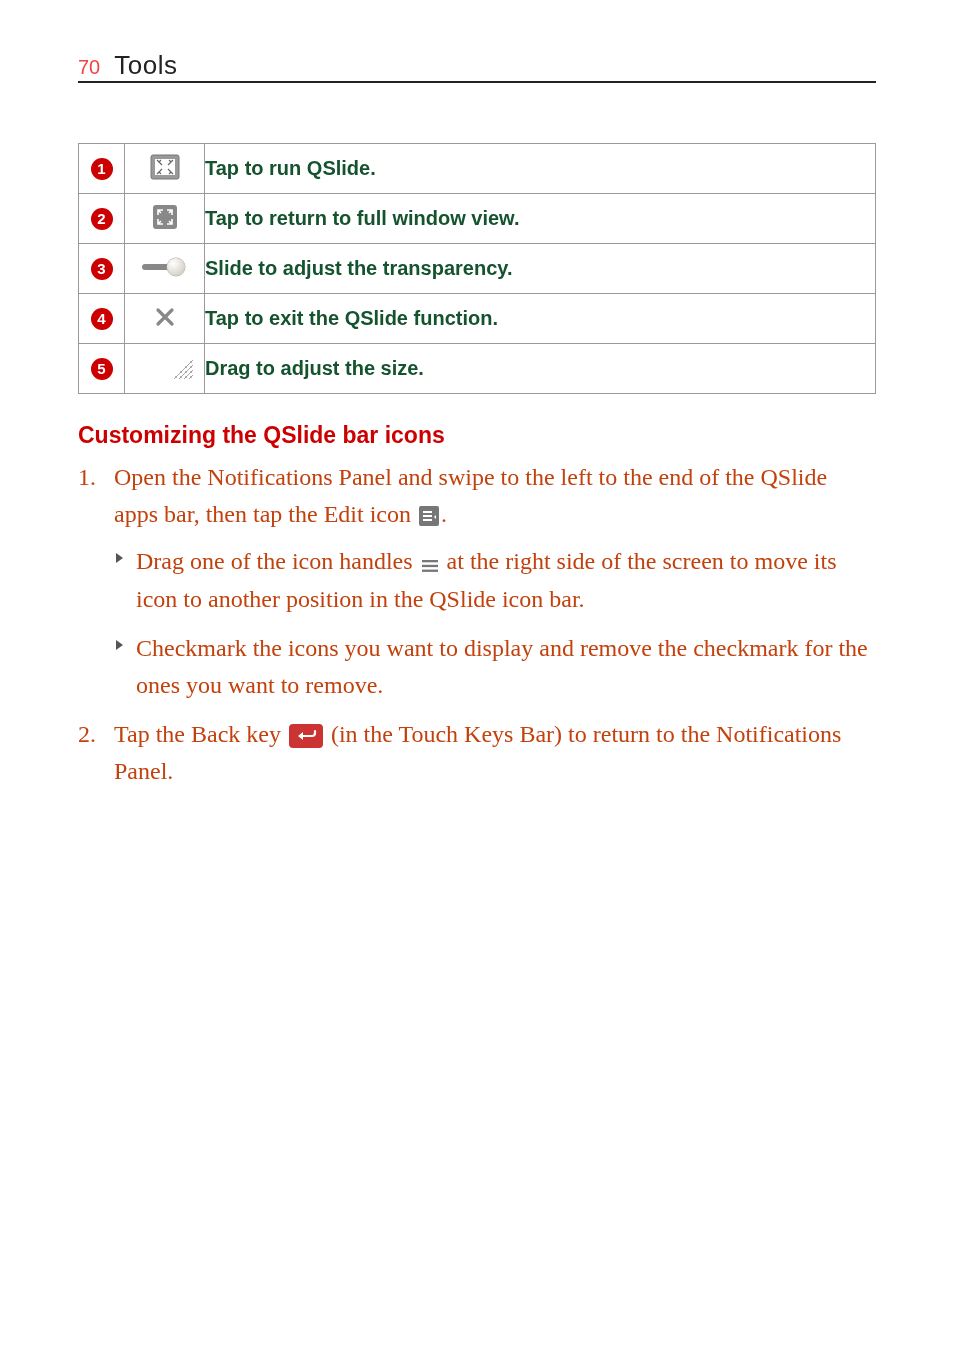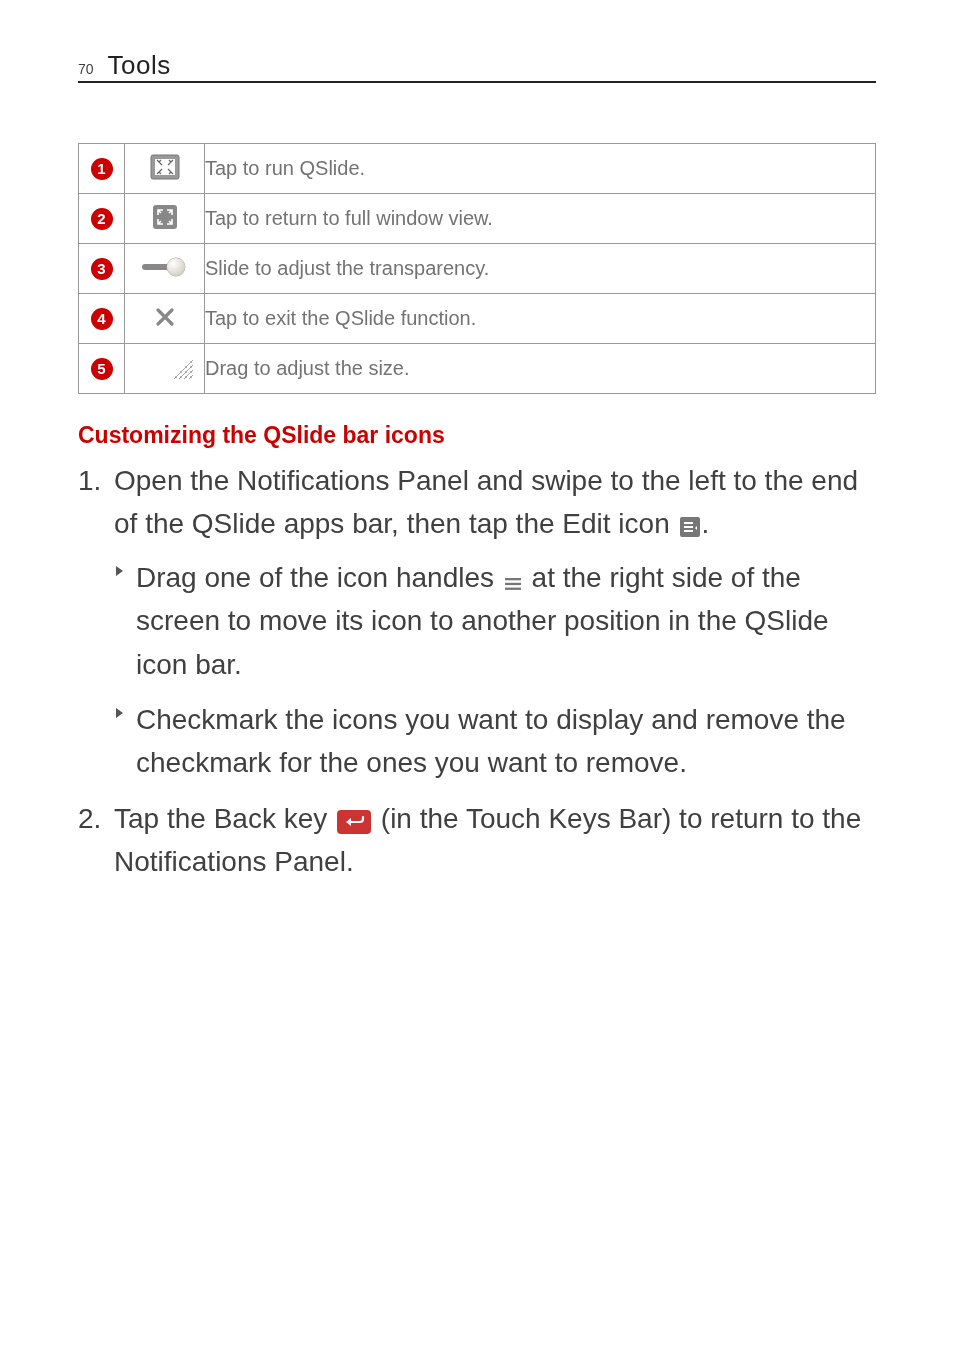--- a/index.html
+++ b/index.html
@@ -16,44 +16,44 @@
   .page {
     padding: 50px 78px 0 78px;
   }
   .header {
     display: flex;
     align-items: baseline;
     border-bottom: 2px solid #222;
     margin-bottom: 60px;
   }
   .page-number {
-    font-size: 14px;
+    font-size: 20px;
     font-weight: 400;
-    color: #404040;
+    color: #ef4444;
     margin-right: 14px;
   }
   .section-title {
     font-size: 26px;
     font-weight: 300;
     color: #222;
     letter-spacing: 0.5px;
   }
   table.qtable {
     width: 100%;
     border-collapse: collapse;
     margin-bottom: 28px;
   }
   table.qtable td {
     border: 1px solid #999;
     padding: 0;
     vertical-align: middle;
   }
   .col-badge { width: 46px; text-align: center; height: 50px; }
   .col-icon  { width: 80px; text-align: center; }
-  .col-desc  { padding: 0 18px; font-size: 20px; font-weight: 400; color: #737373; margin-left: 26px; }
+  .col-desc  { padding: 0 18px; font-size: 20px; font-weight: 700; color: #14532d; margin-left: 26px; }
   .num-badge {
     display: inline-flex;
     width: 22px; height: 22px;
     border-radius: 50%;
     background: #c00;
     color: #fff;
     font-size: 15px;
     font-weight: 700;
     align-items: center; justify-content: center;
     line-height: 1;
@@ -92,27 +92,28 @@
     margin: 0 0 18px 0;
   }
   ol.steps {
     list-style: none;
     padding: 0;
     margin: 0;
     counter-reset: step;
   }
   ol.steps > li {
     counter-increment: step;
-    font-size: 28px;
+    font-size: 24px;
     font-weight: 300;
     line-height: 1.55;
-    color: #404040;
+    color: #c2410c;
     padding-left: 36px;
     position: relative;
     margin-bottom: 12px;
+    font-family: Liberation Serif, serif;
   }
   ol.steps > li::before {
     content: counter(step) ".";
     position: absolute;
     left: 0;
     top: 0;
   }
   .sub {
     list-style: none;
     padding: 0;

